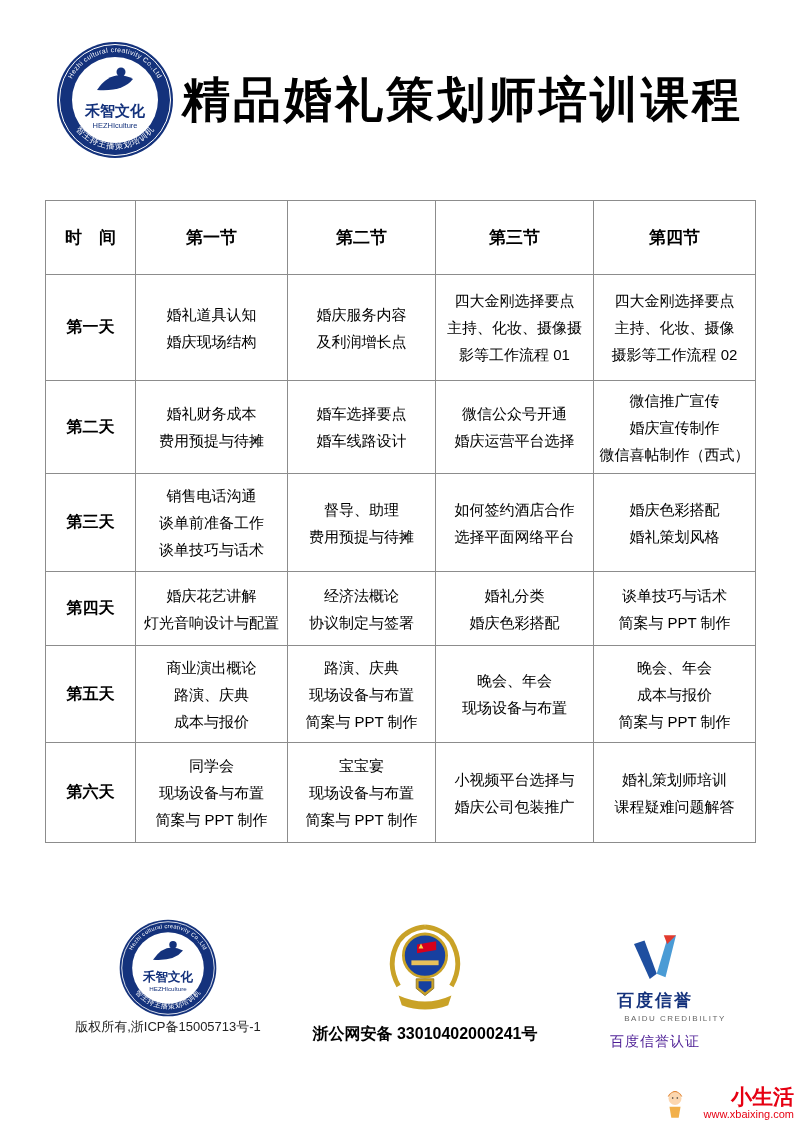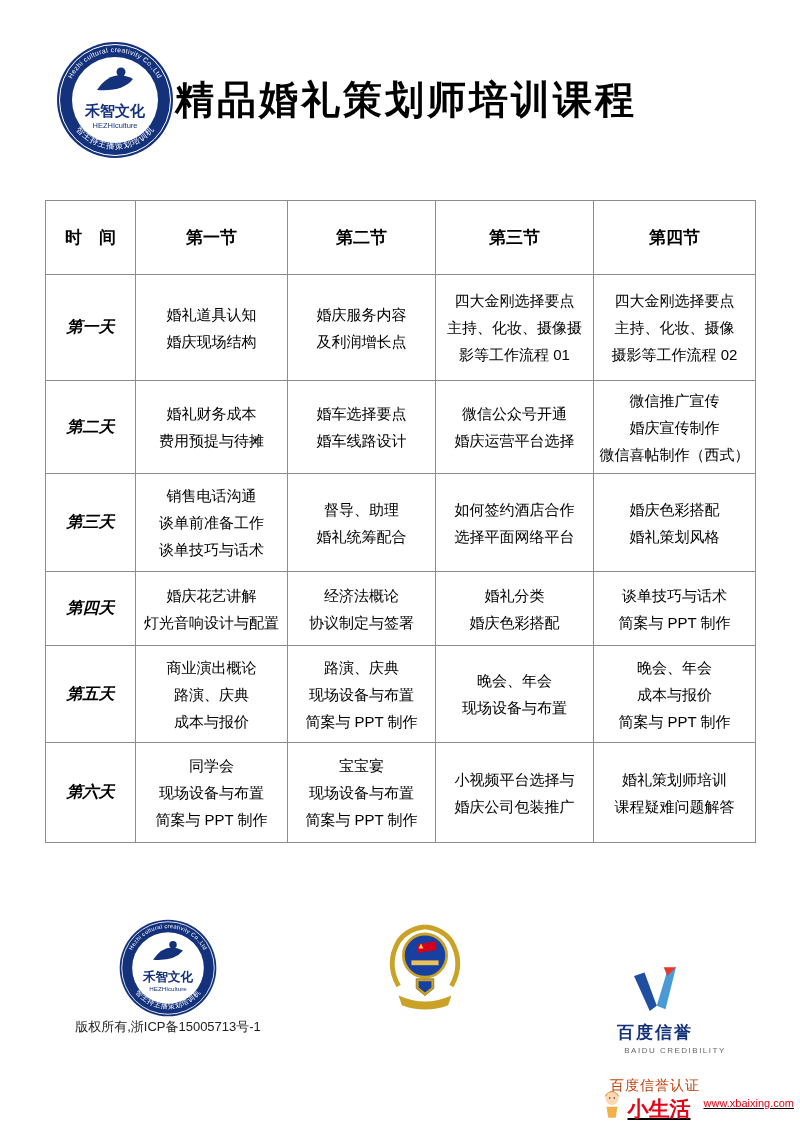--- a/index.html
+++ b/index.html
@@ -3,58 +3,58 @@
 <meta charset="utf-8">
 <style>
   * { margin:0; padding:0; box-sizing:border-box; }
   html,body { background:#ffffff; }
   body { font-family:"Liberation Sans","DejaVu Sans",sans-serif; color:#000; }
   .page { position:relative; width:800px; height:1128px; margin:0 auto; background:#fff; overflow:hidden; }
 
   
   .header { position:absolute; top:38px; left:55px; right:50px; height:124px; display:flex; align-items:center; }
   .logo-wrap { width:120px; height:120px; flex:0 0 auto; }
-  .page-title { flex:1; text-align:left; font-size:39px; font-weight:900; letter-spacing:3px; color:#000; }
+  .page-title { flex:1; text-align:center; font-size:48px; font-weight:900; letter-spacing:3px; color:#000; }
 
   
   table.schedule { position:absolute; top:200px; left:45px; width:710px; border-collapse:collapse; table-layout:fixed; }
   .schedule th, .schedule td {
     border:1px solid #8c8c8c; text-align:center; vertical-align:middle;
     white-space:pre-line; color:#000; padding:4px 3px;
   }
   .schedule th { font-size:17px; font-weight:bold; }
   .schedule td { font-size:15px; line-height:1.8; }
-  .schedule td.day { font-size:16px; font-weight:bold;font-style:italic; }
+  .schedule td.day { font-size:16px; font-weight:bold; }
   col.col-time { width:90px; }
   col.col-s1 { width:152px; }
   col.col-s2 { width:148px; }
   col.col-s3 { width:158px; }
   col.col-s4 { width:162px; }
   tr.hdr { height:74px; }
   tr.r1 { height:106px; }
   tr.r2 { height:93px; }
   tr.r3 { height:98px; }
   tr.r4 { height:74px; }
   tr.r5 { height:97px; }
   tr.r6 { height:100px; }
 
   
   .footer-block { position:absolute; display:flex; flex-direction:column; align-items:center; text-align:center; }
   .footer-left { left:62px; top:918px; width:212px; }
   .footer-center { left:312px; top:922px; width:226px; }
-  .footer-right { left:572px; top:962px; width:166px; }
+  .footer-right { left:572px; top:930px; width:166px; }
   .copyright-text { font-size:13px; color:#222; }
   .police-record-text { margin-top:10px; font-size:16px; font-weight:bold; color:#000; }
   .baidu-name-cn { margin-top:3px; font-size:17px; font-weight:bold; color:#14327c; letter-spacing:2px; }
   .baidu-name-en { margin-top:2px; font-size:8px; letter-spacing:1.5px; color:#666;padding-left:40px; }
-  .baidu-cert-text { margin-top:22px; font-size:14px; color:#c2410c; letter-spacing:1px; }
+  .baidu-cert-text { margin-top:10px; font-size:14px; color:#4c1d95; letter-spacing:1px; }
 
   
   .watermark { position:absolute; right:6px; bottom:8px; display:flex; align-items:flex-end; gap:4px; }
-  .watermark-texts { display:flex; flex-direction:row; align-items:flex-start; line-height:1.1;text-decoration:underline; }
+  .watermark-texts { display:flex; flex-direction:column; align-items:flex-end; line-height:1.1; }
   .watermark-name { font-size:21px; font-weight:bold; color:#e60012; }
   .watermark-url { font-size:11px; color:#e60012;padding-left:13px; }
 </style>
 </head>
 <body>
 
 <div class="page">
 
   <div class="header">
     <div class="logo-wrap">
@@ -123,21 +123,21 @@
         <td>微信推广宣传
 婚庆宣传制作
 微信喜帖制作（西式）</td>
       </tr>
       <tr class="r3">
         <td class="day">第三天</td>
         <td>销售电话沟通
 谈单前准备工作
 谈单技巧与话术</td>
         <td>督导、助理
-婚礼统筹配合</td>
+费用预提与待摊</td>
         <td>如何签约酒店合作
 选择平面网络平台</td>
         <td>婚庆色彩搭配
 婚礼策划风格</td>
       </tr>
       <tr class="r4">
         <td class="day">第四天</td>
         <td>婚庆花艺讲解
 灯光音响设计与配置</td>
         <td>经济法概论
@@ -205,20 +205,21 @@
       <path d="M22 80 Q6 52 22 24 Q33 8 55 6" stroke="#c9a227" stroke-width="6" fill="none"></path>
       <path d="M88 80 Q104 52 88 24 Q77 8 55 6" stroke="#c9a227" stroke-width="6" fill="none"></path>
       <circle cx="55" cy="42" r="27" fill="#1740a0" stroke="#c9a227" stroke-width="3.5"></circle>
       <polygon points="45,28 69,24 69,35 45,39" fill="#d6001c"></polygon>
       <polygon points="50,27 53,33 47,33" fill="#f7d34c"></polygon>
       <rect x="38" y="48" width="34" height="6" fill="#e8c15a"></rect>
       <path d="M44 71 h22 v12 l-11 9 l-11 -9 Z" fill="#c9a227" stroke="#8a6d1a" stroke-width="1"></path>
       <path d="M47 74 h16 v8 l-8 6 l-8 -6 Z" fill="#1740a0"></path>
       <path d="M22 92 Q55 107 88 92 L84 104 Q55 115 26 104 Z" fill="#c9a227"></path>
     </svg>
+    <div class="police-record-text">浙公网安备 33010402000241号</div>
   </div>
 
   <div class="footer-block footer-right">
     <svg viewBox="0 0 64 64" width="56" height="56">
       <polygon points="8,16 20,12 34,50 26,56" fill="#1f4fa0"></polygon>
       <polygon points="56,6 44,54 34,50 46,10" fill="#4a9bd5"></polygon>
       <polygon points="42,6 56,6 46,16" fill="#e23a2e"></polygon>
     </svg>
     <div class="baidu-name-cn">百度信誉</div>
     <div class="baidu-name-en">BAIDU CREDIBILITY</div>

